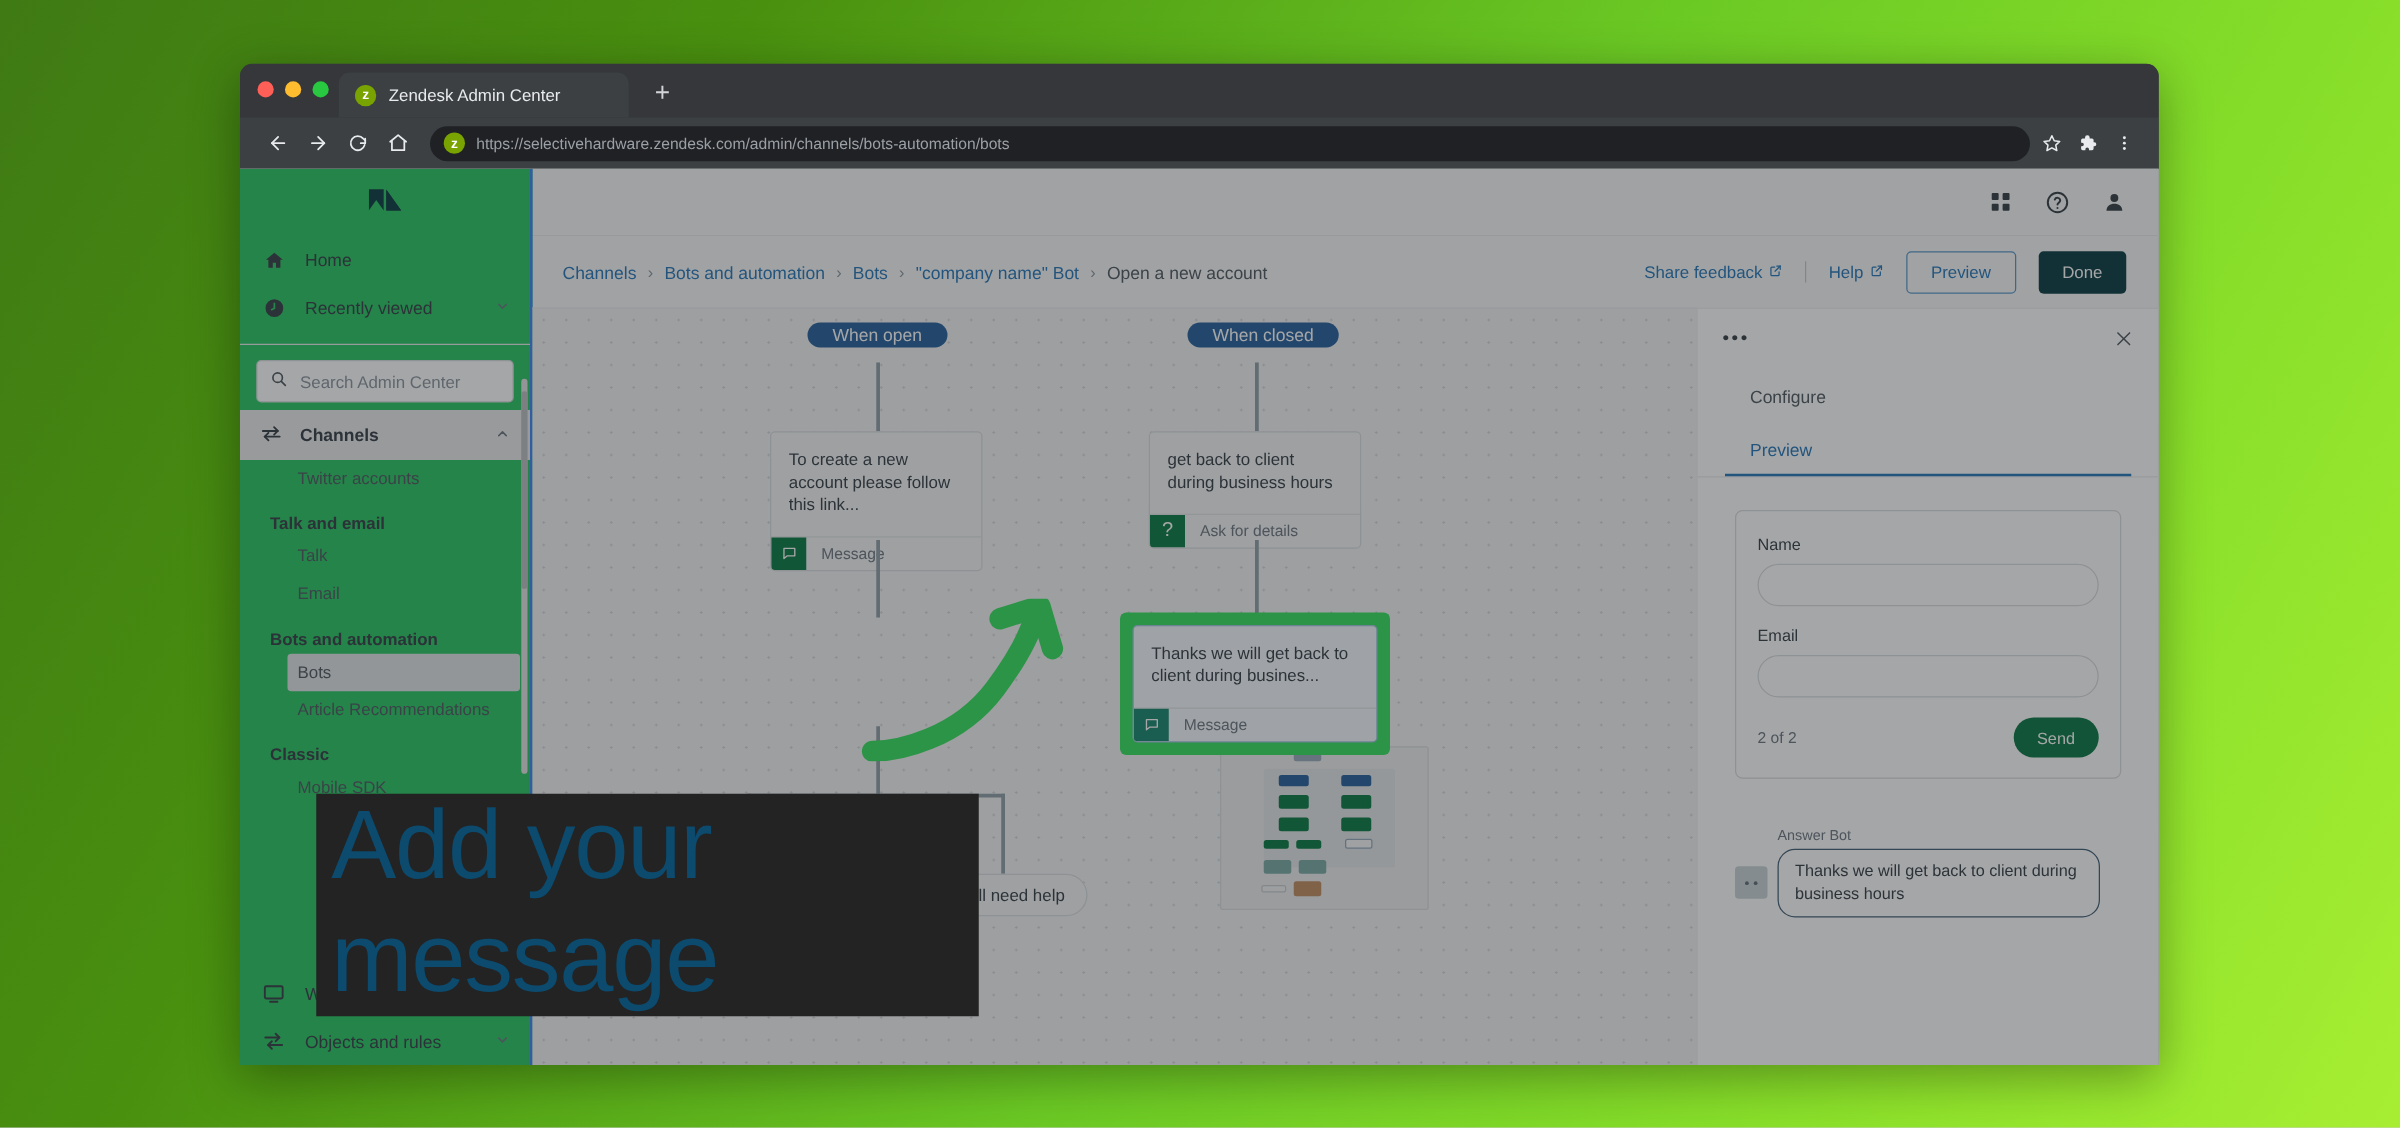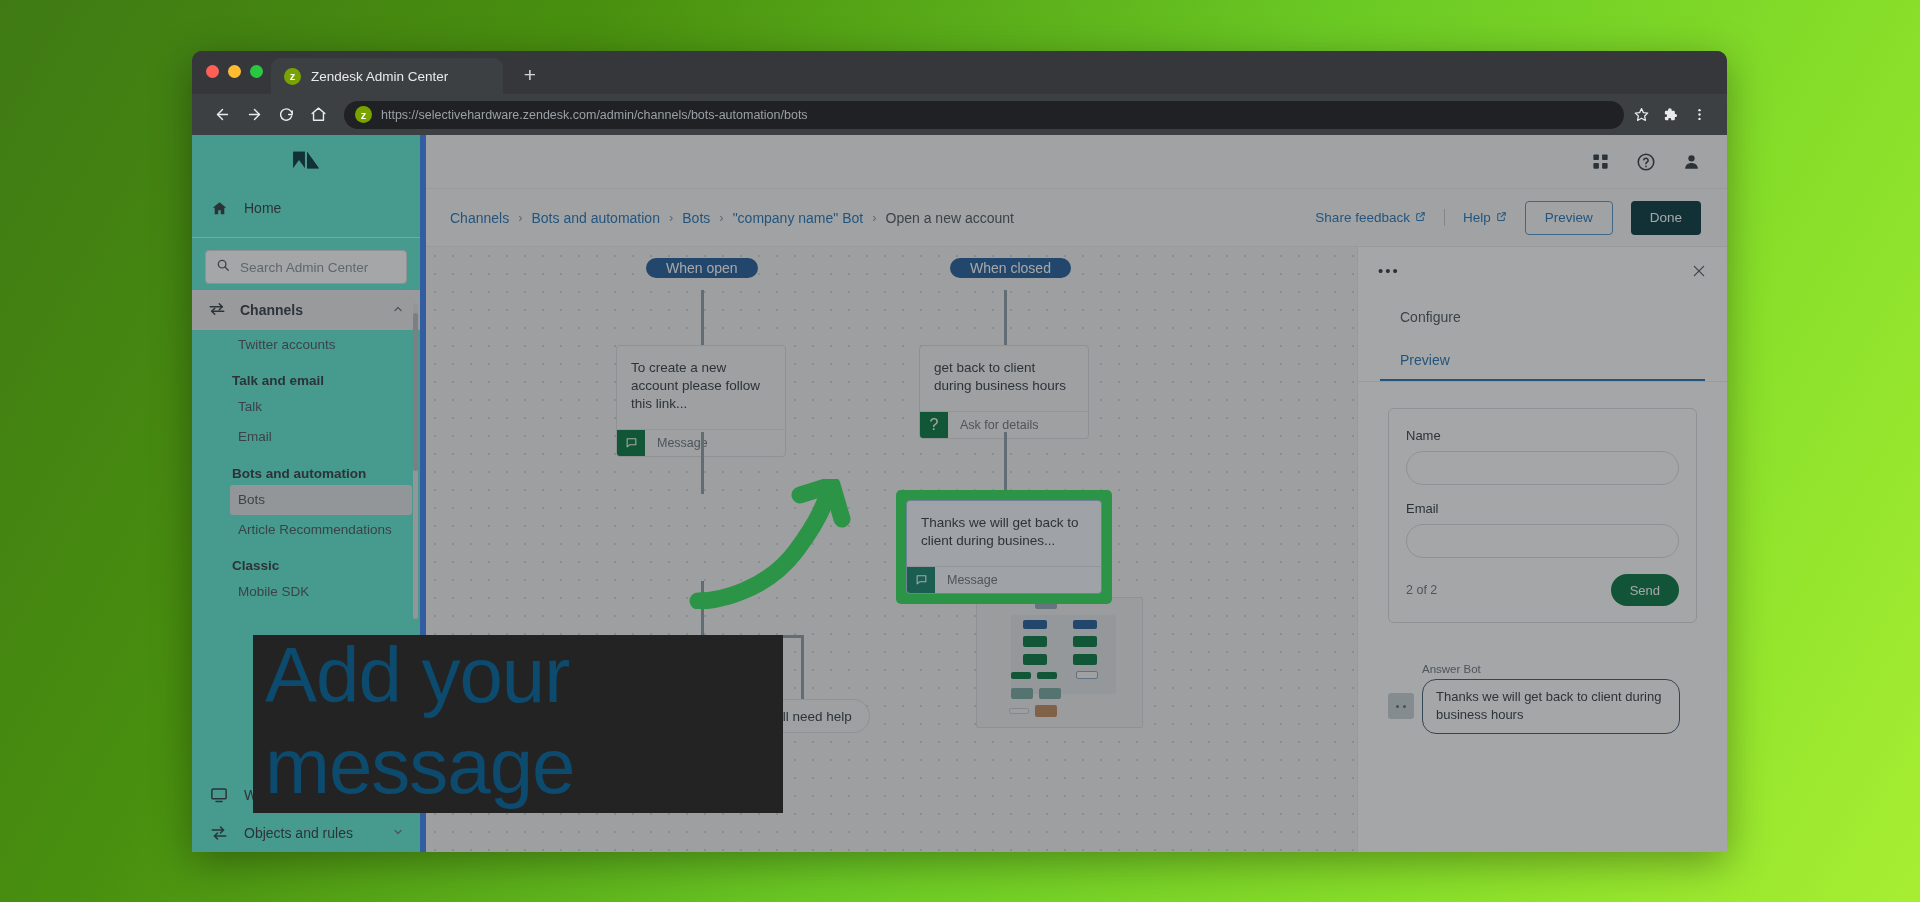--- a/index.html
+++ b/index.html
@@ -72,22 +72,22 @@
   .app {
     position:absolute; left:0; top:84px;
     width:1535px; height:717px;
     background:#f8f9f9;
     display:flex;
     overflow:hidden;
   }
 
   
   .sidebar {
-    width:234px; flex:none; background:#5eead4;
-    border-right:6px solid #3b82f6; position:relative;
+    width:234px; flex:none; background:#22c55e;
+    border-right:2px solid #3b82f6; position:relative;
     display:flex; flex-direction:column;
   }
   .zd-logo { height:54px; display:flex; align-items:center; justify-content:center; }
   .zd-logo svg { display:block; }
   .nav-top { padding:0 0 6px; }
   .nav-item {
     display:flex; align-items:center; gap:14px;
     height:38px; padding:0 16px; font-size:14px; color:#2f3941;
   }
   .nav-item .ni-ic { width:22px; display:flex; align-items:center; justify-content:center; color:#2f3941; flex:none; }
@@ -99,21 +99,21 @@
     display:flex; align-items:center; gap:10px; padding:0 10px;
     background:#fff;
   }
   .searchbox .ph { color:#87929d; font-size:13.5px; }
   .nav-section {
     display:flex; align-items:center; gap:14px;
     height:40px; padding:0 16px; font-size:14px; color:#2f3941; font-weight:600;
     background:#e9ebed;
   }
   .nav-section .caret { margin-left:auto; color:#68737d; }
-  .sub-head { padding:13px 16px 4px 40px; font-size:13.5px; font-weight:700; color:#2f3941; }
+  .sub-head { padding:13px 16px 4px 24px; font-size:13.5px; font-weight:700; color:#2f3941; }
   .sub-item { padding:6px 16px 6px 46px; font-size:13.5px; color:#49545c; line-height:1.35; }
   .sub-item.active { background:#dfe3e6; border-radius:3px; margin:0 8px 0 38px; padding-left:8px; }
   .scrolltrack {
     position:absolute; right:2px; top:168px; width:5px; height:316px;
     background:#e0e2e4; border-radius:3px;
   }
   .scrollthumb {
     position:absolute; right:2px; top:178px; width:5px; height:158px;
     background:#b8bdc2; border-radius:3px;
   }
@@ -347,20 +347,33 @@
       </div>
 
       <div class="nav-top">
         <div class="nav-item">
           <span class="ni-ic">
             <svg width="17" height="17" viewBox="0 0 24 24" fill="currentColor">
                 <path d="M12 3 2.5 11h2.7v9h5v-5.6h3.6V20h5v-9h2.7z"></path>
               </svg>
           </span>
           <span>Home</span>
+        </div>
+        <div class="nav-item">
+          <span class="ni-ic">
+            <svg width="17" height="17" viewBox="0 0 24 24" fill="currentColor">
+                <path d="M12 2a10 10 0 1 0 0 20 10 10 0 0 0 0-20zm1 10.6-4.2 2.4-1-1.7L11 11.5V6h2z"></path>
+              </svg>
+          </span>
+          <span>Recently viewed</span>
+          <span class="caret">
+            <svg width="12" height="12" viewBox="0 0 24 24" fill="none" stroke="currentColor" stroke-width="2.4" stroke-linecap="round" stroke-linejoin="round">
+                <polyline points="6 9 12 15 18 9"></polyline>
+              </svg>
+          </span>
         </div>
       </div>
 
       <div class="divider"></div>
 
       <div class="searchbox">
         <span>
           <svg width="14" height="14" viewBox="0 0 24 24" fill="none" stroke="#49545c" stroke-width="2.3" stroke-linecap="round">
               <circle cx="10.5" cy="10.5" r="6.5"></circle>
               <line x1="15.5" y1="15.5" x2="21" y2="21"></line>

